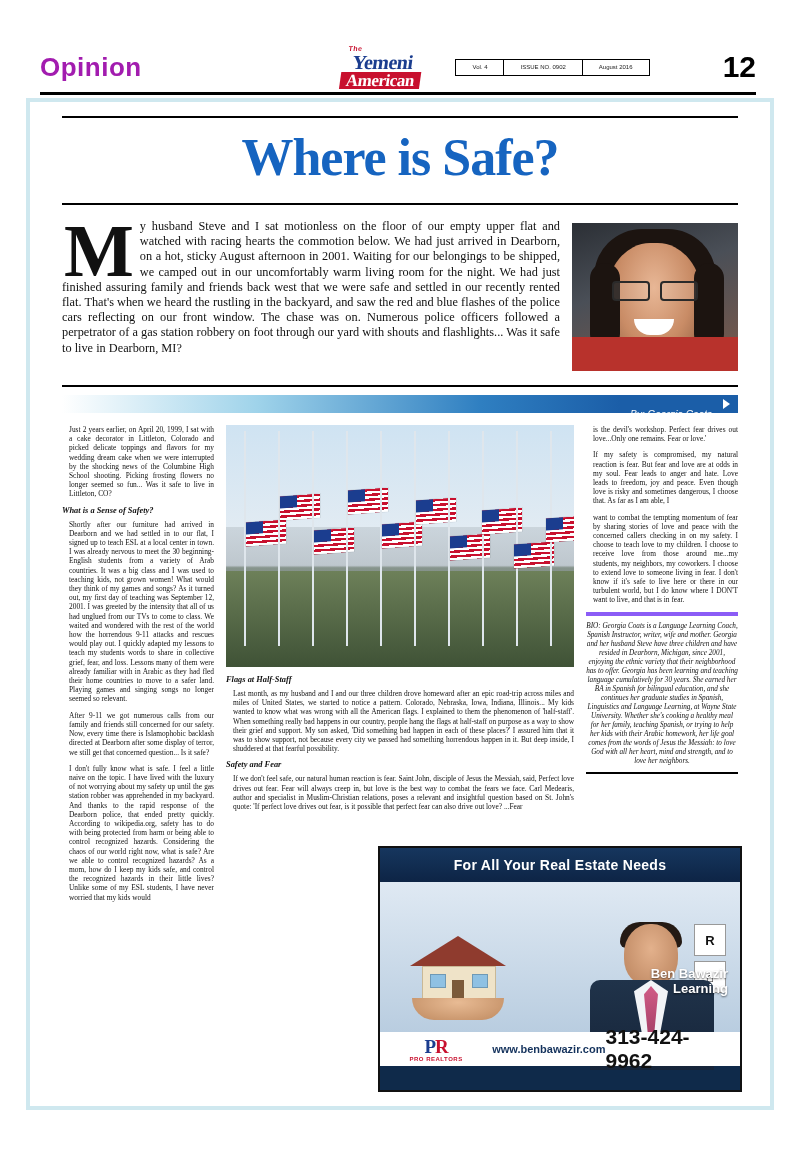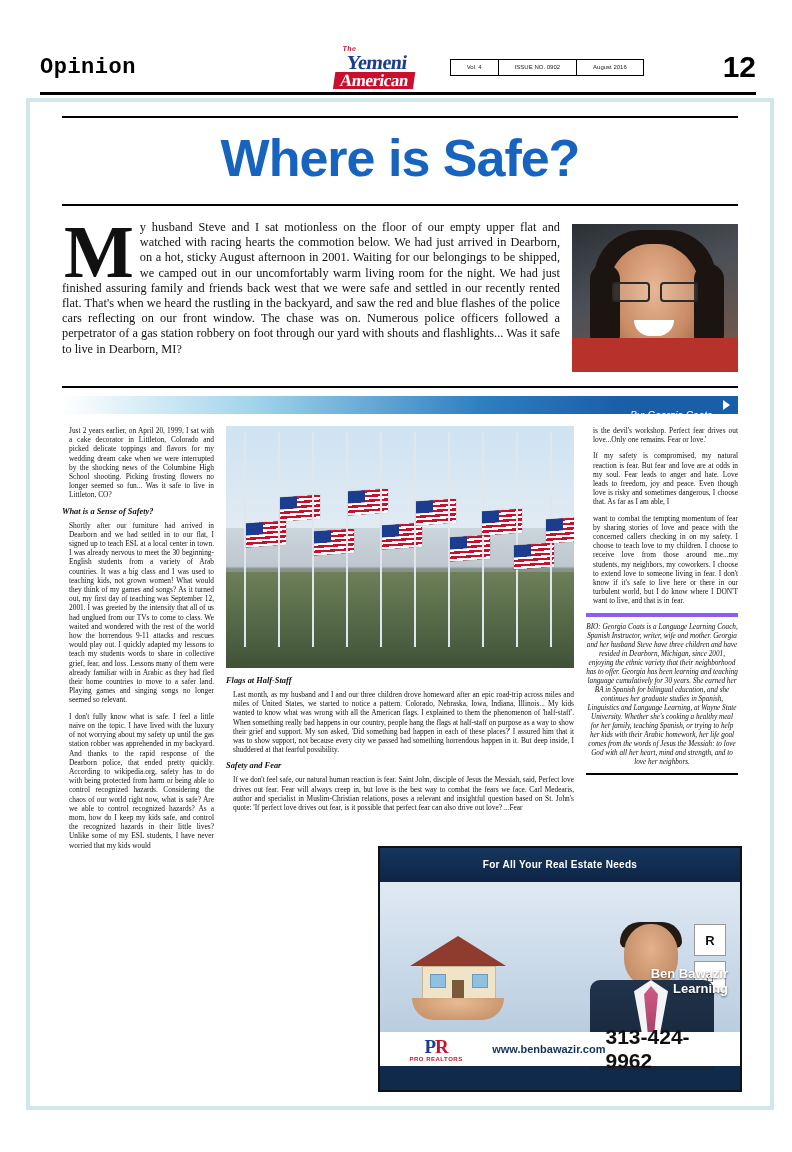--- a/index.html
+++ b/index.html
@@ -15,22 +15,22 @@
     position:absolute;inset:0;
     padding:0;
   }
 
   
   .masthead{
     position:absolute;left:40px;top:44px;width:716px;height:46px;
     display:flex;align-items:center;
   }
   .mast-section{
-    font-family:Liberation Mono, monospace;
-    font-weight:bold;font-size:22px;letter-spacing:.5px;color:#000000;
+    font-family:Liberation Sans, sans-serif;
+    font-weight:bold;font-size:26px;letter-spacing:.5px;color:#a21caf;
     white-space:nowrap;
   }
   .mast-logo{
     margin-left:200px;
     text-align:center;line-height:1;
     transform:skewX(-8deg);
   }
   .mast-logo .the{
     font-family:"Liberation Sans", sans-serif;
     font-size:7px;color:#c8102e;font-weight:bold;letter-spacing:.5px;
@@ -76,21 +76,21 @@
   }
 
   
   .headline{
     border-top:2px solid #000;border-bottom:2px solid #000;
     padding:10px 0 16px;
     text-align:center;
   }
   .headline h1{
     margin:0;
-    font-family:Liberation Sans, sans-serif;
+    font-family:Liberation Serif, serif;
     font-weight:bold;font-size:52px;color:#1664c0;
     letter-spacing:-1px;
   }
 
   
   .lede{
     position:relative;
     padding:14px 0 6px;
     border-bottom:2px solid #000;
     min-height:160px;
@@ -232,21 +232,21 @@
   
   .ad{
     position:absolute;left:316px;top:730px;width:360px;height:242px;
     border:2px solid #111;background:#0f2a4a;overflow:hidden;
   }
   .ad-head{
     position:absolute;left:0;top:0;width:100%;height:34px;
     background:linear-gradient(to bottom,#16365e,#0d2445);
     color:#fff;text-align:center;
     font-family:"Liberation Sans", sans-serif;
-    font-weight:bold;font-size:10px;line-height:34px;letter-spacing:.3px;
+    font-weight:bold;font-size:14px;line-height:34px;letter-spacing:.3px;
   }
   .ad-body{
     position:absolute;left:0;top:34px;width:100%;height:150px;
     background:linear-gradient(to bottom,#dfe9f3 0%,#b9cde0 100%);
   }
   .ad-person{
     position:absolute;right:8px;top:40px;width:160px;height:146px;
   }
   .ad-person .head{
     position:absolute;left:52px;top:2px;width:54px;height:62px;
@@ -388,20 +388,21 @@
         <div class="byline-grad"></div>
         <div class="byline-name">By: Georgia Coats</div>
       </div>
 
       <div class="body">
 
         <div class="col">
           <p>Just 2 years earlier, on April 20, 1999, I sat with a cake decorator in Littleton, Colorado and picked delicate toppings and flavors for my wedding dream cake when we were interrupted by the shocking news of the Columbine High School shooting. Picking frosting flowers no longer seemed so fun... Was it safe to live in Littleton, CO?</p>
           <div class="subhead">What is a Sense of Safety?</div>
           <p>Shortly after our furniture had arrived in Dearborn and we had settled in to our flat, I signed up to teach ESL at a local center in town. I was already nervous to meet the 30 beginning-English students from a variety of Arab countries. It was a big class and I was used to teaching kids, not grown women! What would they think of my games and songs? As it turned out, my first day of teaching was September 12, 2001. I was greeted by the intensity that all of us had unglued from our TVs to come to class. We waited and wondered with the rest of the world how the horrendous 9-11 attacks and rescues would play out. I quickly adapted my lessons to teach my students words to share in collective grief, fear, and loss. Lessons many of them were already familiar with in Arabic as they had fled their home countries to move to a safer land. Playing games and singing songs no longer seemed so relevant.</p>
+          <p>After 9-11 we got numerous calls from our family and friends still concerned for our safety. Now, every time there is Islamophobic backlash directed at Dearborn after some display of terror, we still get that concerned question... Is it safe?</p>
           <p>I don't fully know what is safe. I feel a little naive on the topic.  I have lived with the luxury of not worrying about my safety up until the gas station robber was apprehended in my backyard. And thanks to the rapid response of the Dearborn police, that ended pretty quickly. According to wikipedia.org, safety has to do with being protected from harm or being able to control recognized hazards. Considering the chaos of our world right now, what is safe? Are we able to control recognized hazards? As a mom, how do I keep my kids safe, and control the recognized hazards in their little lives? Unlike some of my ESL students, I have never worried that my kids would</p>
         </div>
 
         <div class="col">
           <div class="flags-photo">
             <div class="bldg"></div>
             <div class="road"></div>
             <div class="grass"></div>
             <div class="pole" style="left:18px"></div>
               <div class="flag" style="left:20px;top:96px"></div>

